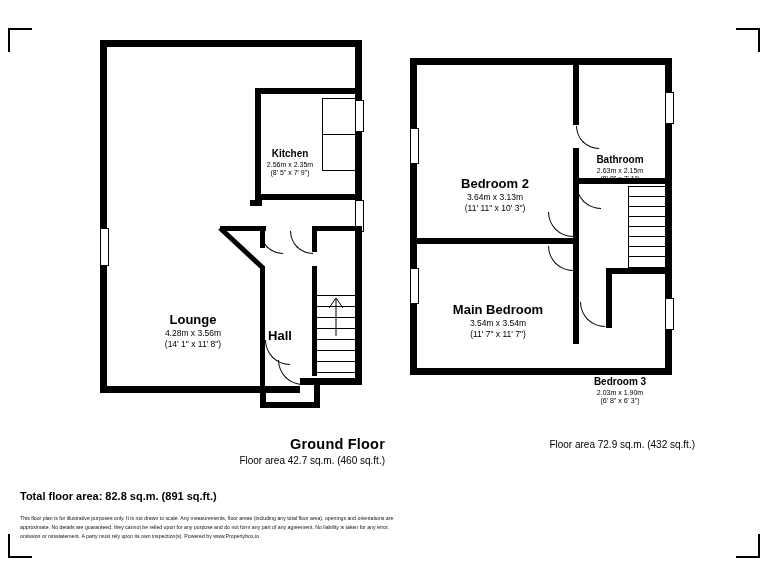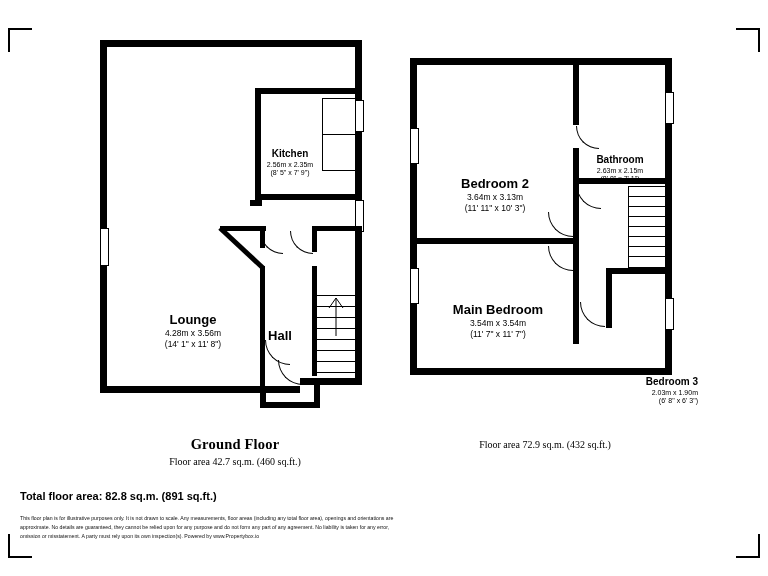--- a/index.html
+++ b/index.html
@@ -23,21 +23,21 @@
   .plan{position:absolute;}
   .wall{position:absolute;background:#000;}
   .thin{position:absolute;background:#000;}
 
   .label{position:absolute;text-align:center;line-height:1.25;}
   .label .nm{font-size:13px;font-weight:bold;}
   .label .nm.small{font-size:10px;font-weight:bold;margin-top:44px;}
   .label .dim{font-size:8.5px;}
   .label .dim.tiny{font-size:7px;}
 
-  .floorTitle{position:absolute;text-align:center;width:300px;font-family:Liberation Serif, serif;}
+  .floorTitle{position:absolute;text-align:right;width:300px;}
   .floorTitle .t{font-size:14.5px;font-weight:bold;letter-spacing:.2px;}
   .floorTitle .a{font-size:10px;margin-top:3px;}
 
   .total{position:absolute;left:20px;top:490px;font-size:11px;font-weight:bold;}
   .disclaimer{position:absolute;left:20px;top:514px;width:540px;font-size:5.2px;line-height:1.75;color:#111;}
 
   
   .stair{position:absolute;}
   .stair .stepH{position:absolute;left:0;right:0;height:1px;background:#000;}
   .stair .stepV{position:absolute;top:0;bottom:0;width:1px;background:#000;}
@@ -186,21 +186,21 @@
       <div class="dim tiny">2.63m x 2.15m</div>
       <div class="dim tiny">(8' 8" x 7' 1")</div>
     </div>
 
     <div class="label" style="left:18px;top:262px;width:140px;">
       <div class="nm">Main Bedroom</div>
       <div class="dim">3.54m x 3.54m</div>
       <div class="dim">(11' 7" x 11' 7")</div>
     </div>
 
-    <div class="label" style="left:188px;top:292px;width:100px;text-align:right;">
+    <div class="label" style="left:160px;top:292px;width:100px;">
       <div class="nm small">Bedroom 3</div>
       <div class="dim tiny">2.03m x 1.90m</div>
       <div class="dim tiny">(6' 8" x 6' 3")</div>
     </div>
   </div>
 
   <div class="floorTitle" style="left:395px;top:436px;">
     <div class="a">Floor area 72.9 sq.m. (432 sq.ft.)</div>
   </div>
 

